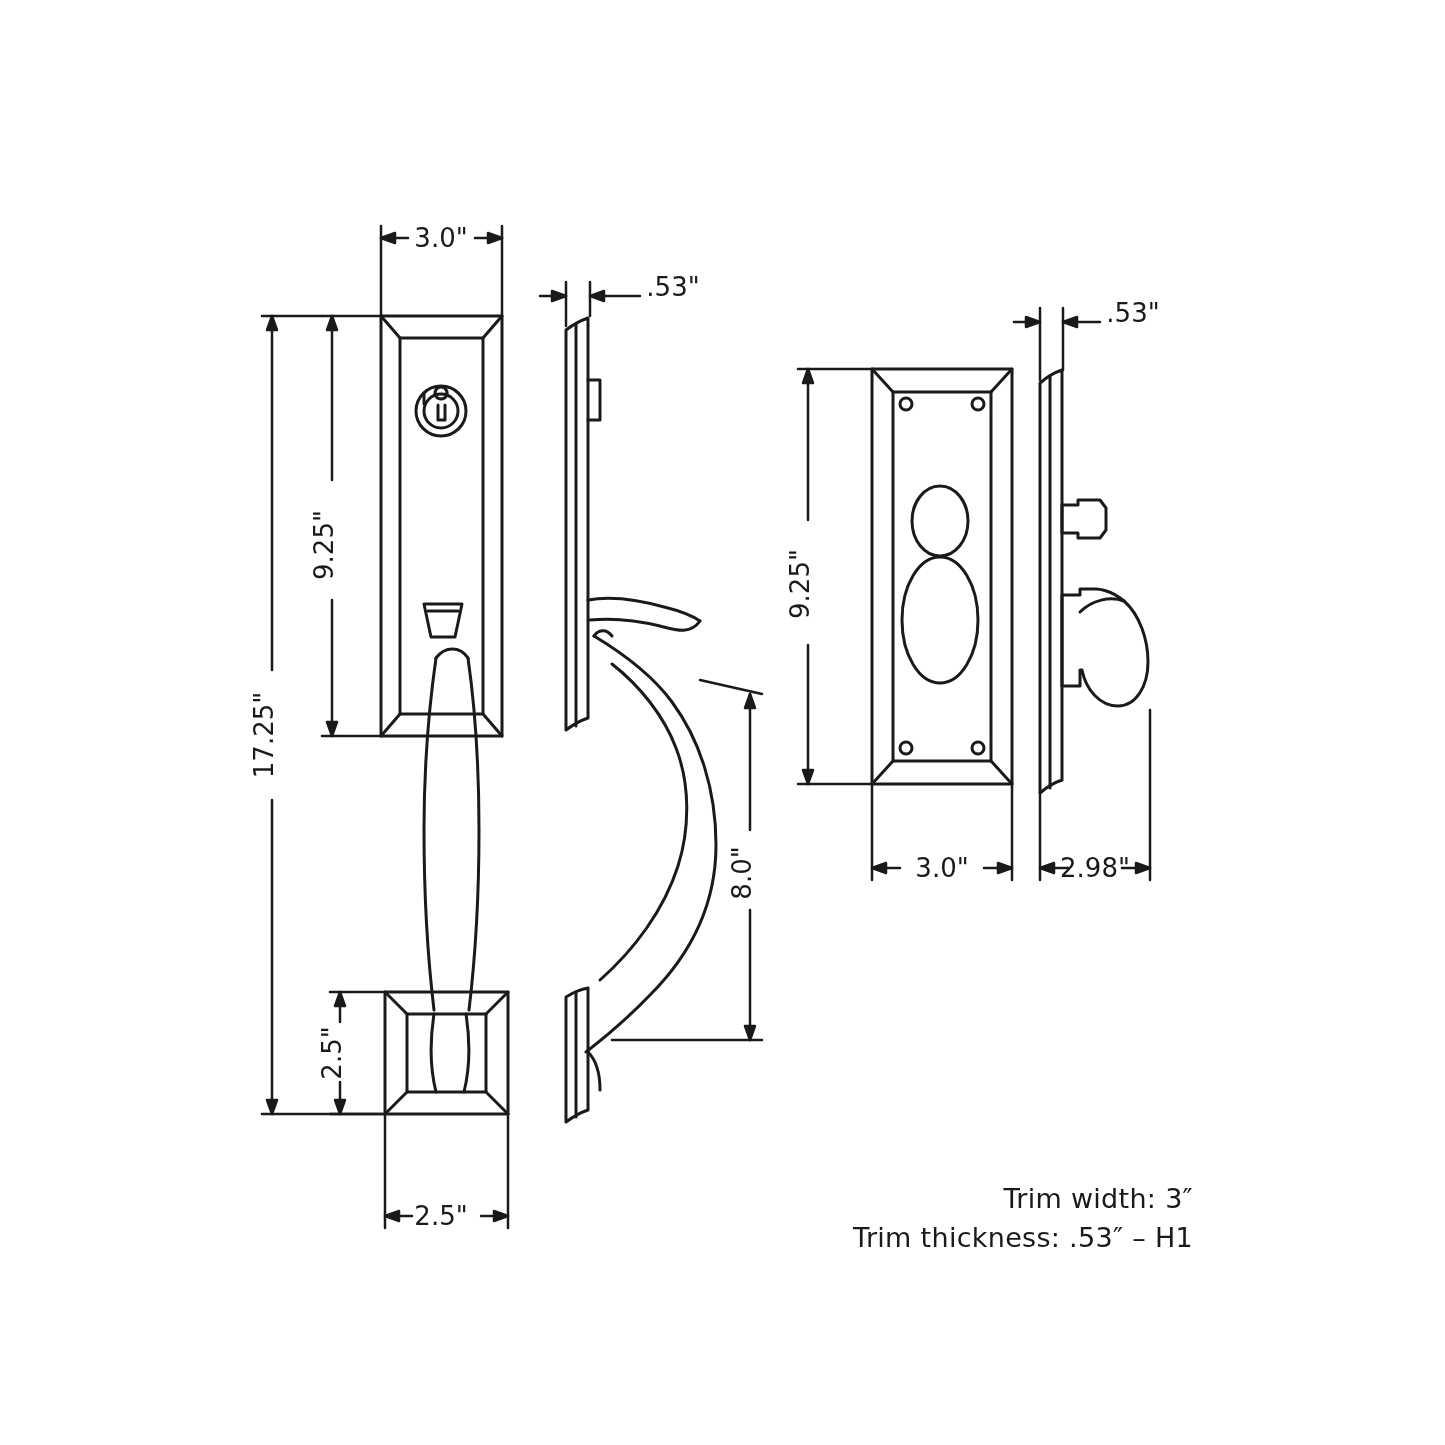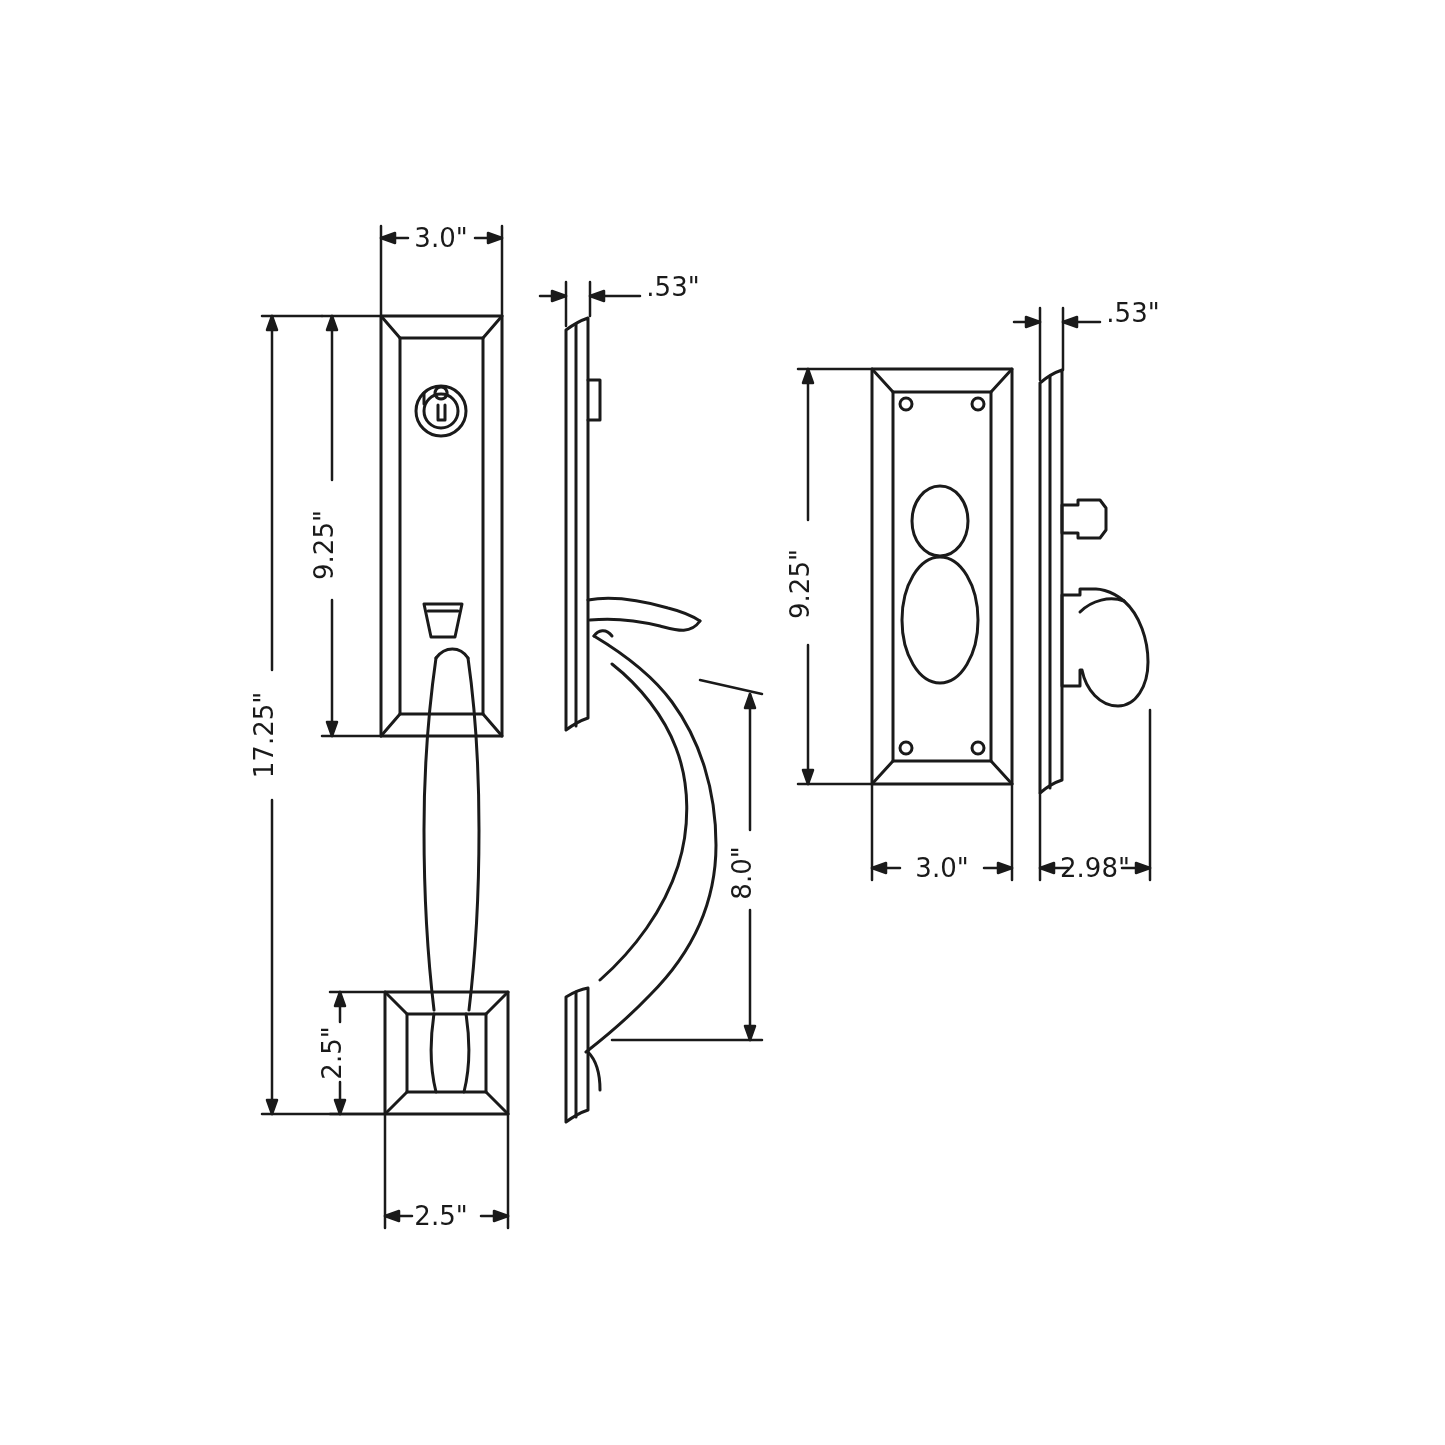--- a/index.html
+++ b/index.html
@@ -252,15 +252,17 @@
     <g fill="#1a1a1a" font-family="DejaVu Sans, sans-serif" font-size="26" text-anchor="middle">
       <text x="333" y="545" transform="rotate(-90 333 545)">9.25"</text>
       <text x="273" y="735" transform="rotate(-90 273 735)">17.25"</text>
       <text x="341" y="1053" transform="rotate(-90 341 1053)">2.5"</text>
       <text x="751" y="873" transform="rotate(-90 751 873)">8.0"</text>
       <text x="809" y="584" transform="rotate(-90 809 584)">9.25"</text>
     </g>
   </svg>
 
   <div class="notes">
+    <div>Trim width: 3″</div>
+    <div>Trim thickness: .53″ – H1</div>
   </div>
 
 </div>
 
 </body></html>

